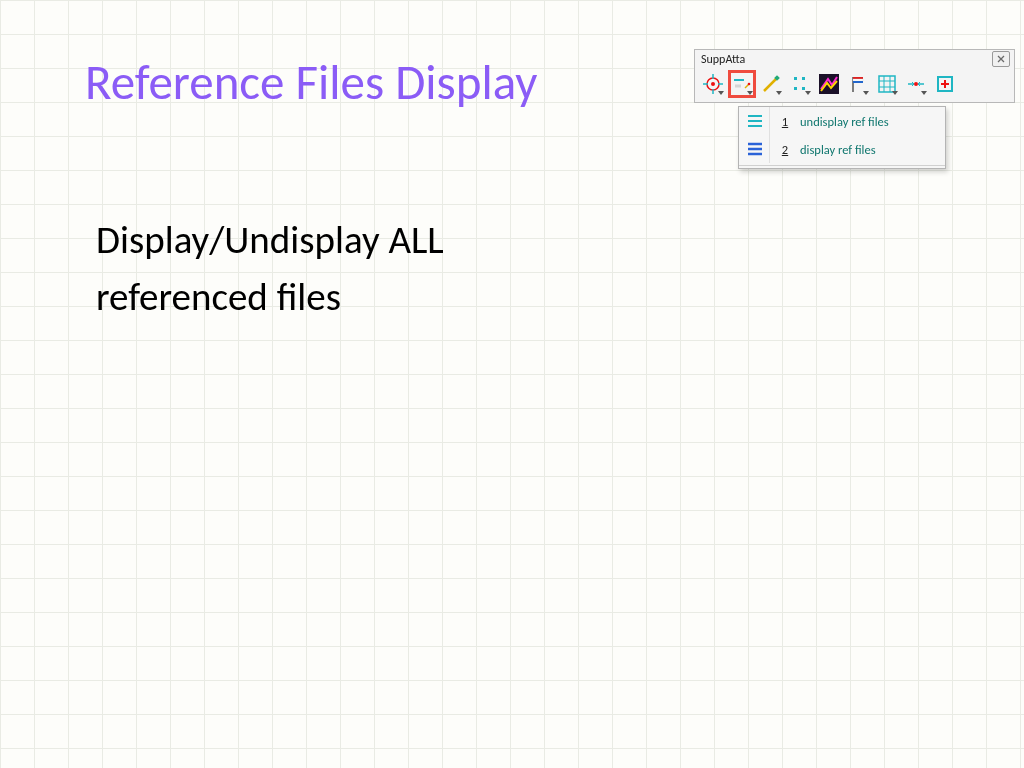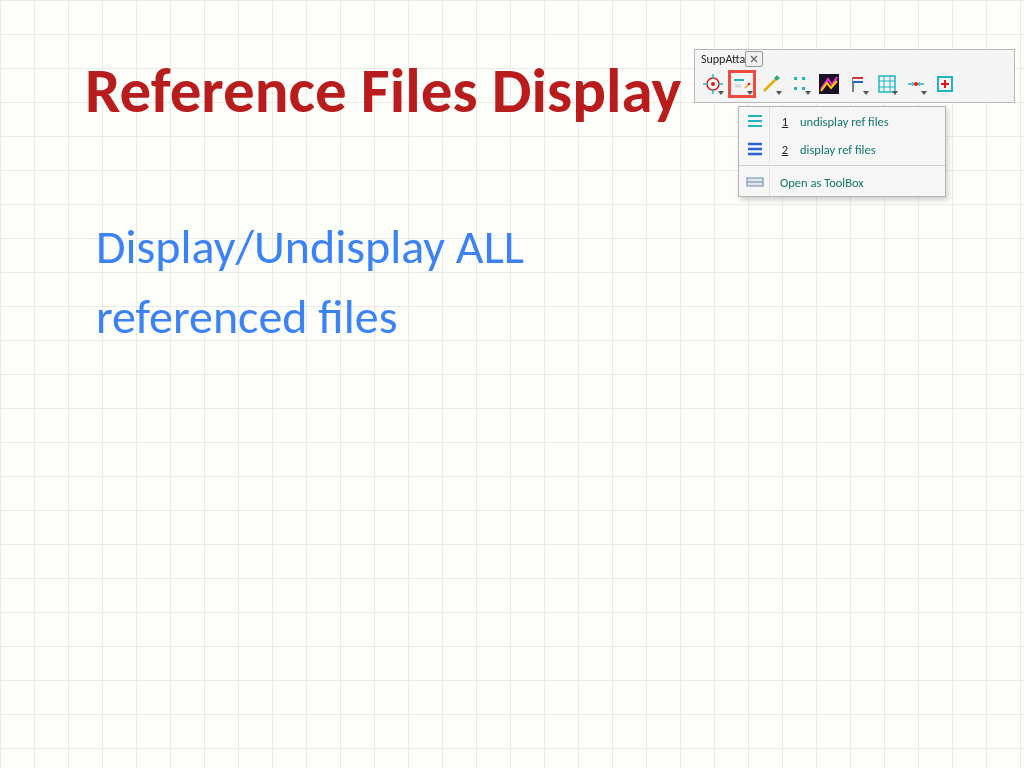--- a/index.html
+++ b/index.html
@@ -18,49 +18,49 @@
     background-color: #fdfdfa;
     background-image:
       linear-gradient(#e9ebe4 1px, transparent 1px),
       linear-gradient(90deg, #e9ebe4 1px, transparent 1px);
     background-size: 34px 34px;
   }
   .slide-title {
     position: absolute;
     left: 85px;
     top: 52px;
-    font-size: 63px;
-    color: #b91c1c;
-    font-weight: 700;
+    font-size: 49px;
+    color: #8b5cf6;
+    font-weight: 400;
     letter-spacing: 0px;
   }
   .slide-body {
     position: absolute;
     left: 96px;
     top: 212px;
-    font-size: 48px;
-    color: #3b82f6;
+    font-size: 39px;
+    color: #000000;
     line-height: 1.45;
     max-width: 440px;
   }
   
   .panel {
     position: absolute;
     top: 49px;
     left: 694px;
     width: 319px;
     background: #f4f4f4;
     border: 1px solid #b8b8b8;
     box-shadow: 0 0 0 0 rgba(0,0,0,0);
     font-size: 12px;
   }
   .panel-title-row {
     display: flex;
     align-items: center;
-    justify-content: flex-start;
+    justify-content: space-between;
     padding: 1px 4px 1px 6px;
     background: #f4f4f4;
   }
   .panel-title {
     font-size: 12px;
     color: #222;
   }
   .panel-close {
     width: 16px;
     height: 14px;
@@ -265,22 +265,13 @@
       <svg width="18" height="16" viewBox="0 0 18 16">
         <line x1="2" y1="3" x2="16" y2="3" stroke="#2a62d8" stroke-width="2.5"></line>
         <line x1="2" y1="8" x2="16" y2="8" stroke="#2a62d8" stroke-width="2.5"></line>
         <line x1="2" y1="13" x2="16" y2="13" stroke="#2a62d8" stroke-width="2.5"></line>
       </svg>
     </span>
     <span class="dd-num" data-name="menu-item-number">2</span>
     <span class="dd-label" data-name="menu-item-label">display ref files</span>
   </div>
   <div class="dd-sep-full" data-name="menu-separator"></div>
-  <div class="dd-item" data-name="menu-item-open-toolbox">
-    <span class="dd-icon-col" data-name="toolbox-icon">
-      <svg width="18" height="14" viewBox="0 0 18 14">
-        <rect x="1" y="3" width="16" height="8" fill="#dfe6ee" stroke="#6d88a8" stroke-width="1"></rect>
-        <line x1="1" y1="7" x2="17" y2="7" stroke="#6d88a8" stroke-width="1"></line>
-      </svg>
-    </span>
-    <span class="dd-label" style="padding-left:2px" data-name="menu-item-label">Open as ToolBox</span>
-  </div>
 </div>
 
 </body></html>

